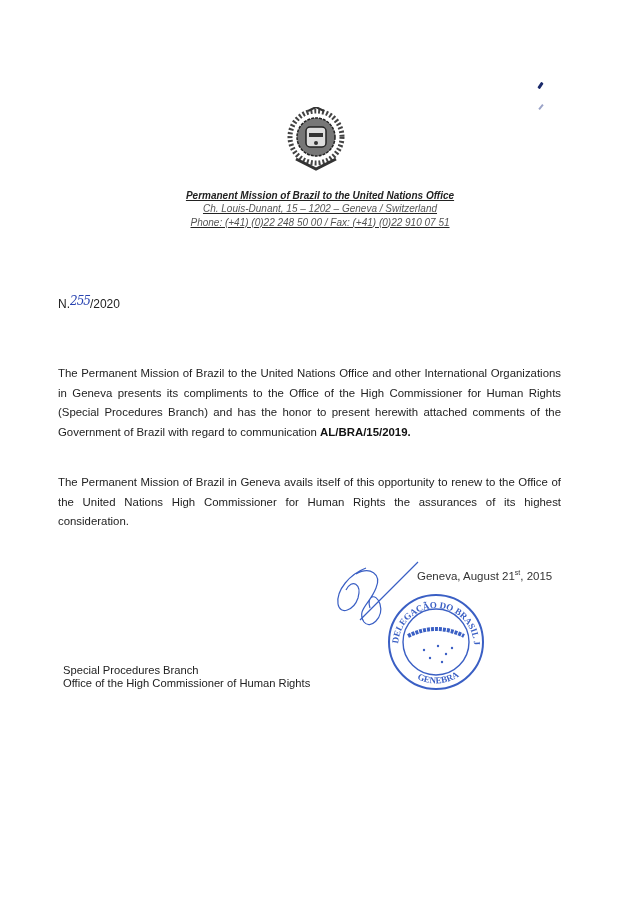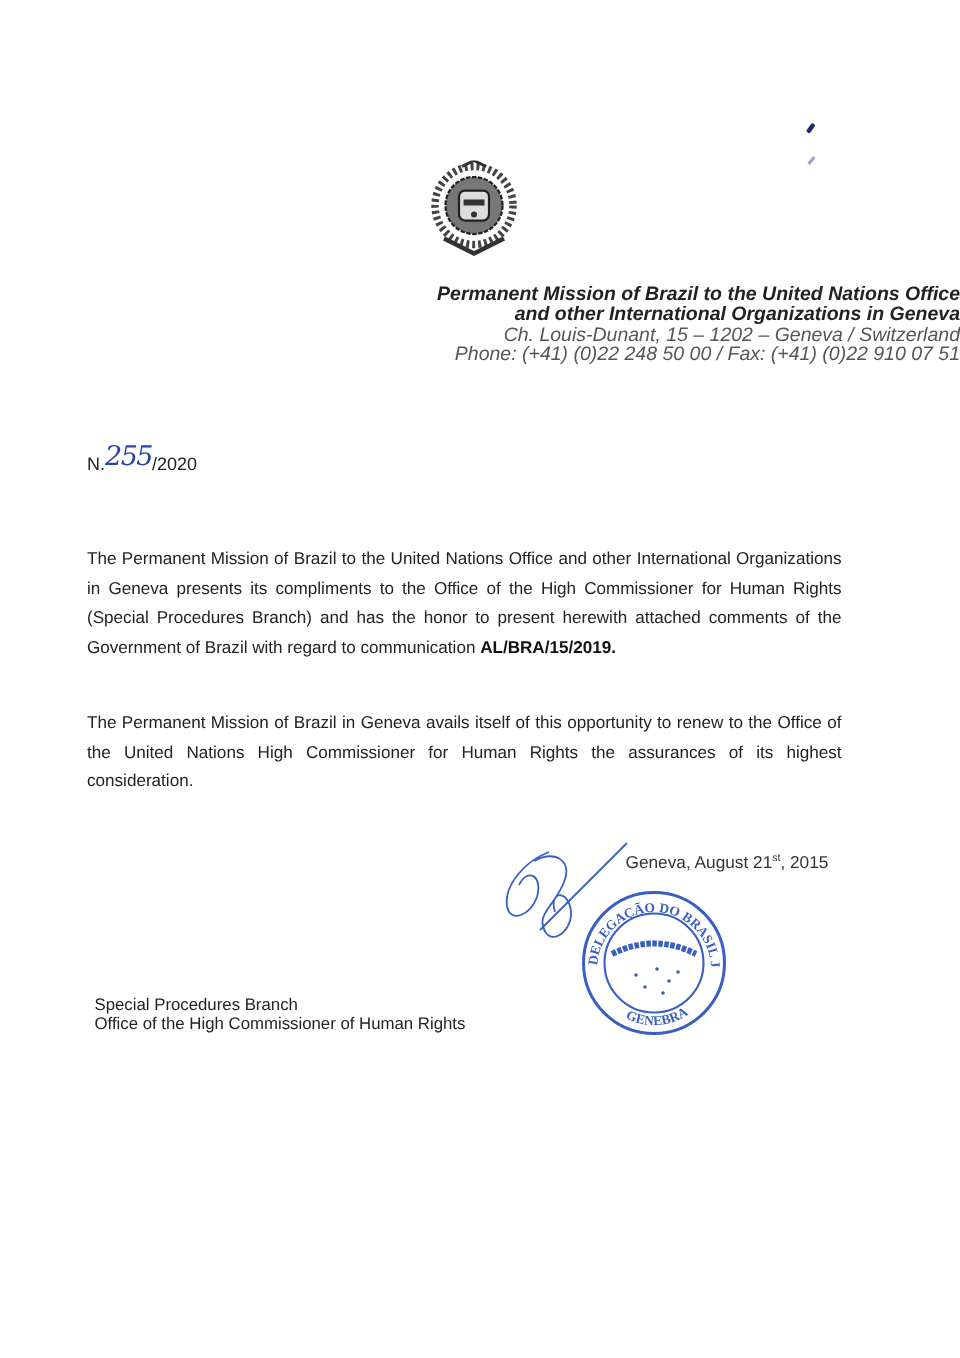--- a/index.html
+++ b/index.html
@@ -4,26 +4,26 @@
   <style>
     html, body { margin: 0; padding: 0; background: #ffffff; }
     body { width: 640px; height: 905px; position: relative; overflow: hidden;
            font-family: "Liberation Sans", sans-serif; color: #1a1a1a; }
     .page { position: absolute; left: 0; top: 0; width: 640px; height: 905px; background: #ffffff; }
     .mark1 { position: absolute; left: 539px; top: 82px; width: 3px; height: 7px; background: #1b2a6b;
              transform: rotate(35deg); border-radius: 1px; }
     .mark2 { position: absolute; left: 540px; top: 104px; width: 2px; height: 6px; background: #9aa3c8;
              transform: rotate(40deg); }
     .coat { position: absolute; left: 282px; top: 107px; width: 68px; height: 66px; }
-    .header { position: absolute; left: 0; width: 640px; top: 189px; text-align: right;
-              font-style: italic; font-size: 13px; line-height: 13.4px; color: #222; }
+    .header { position: absolute; left: 0; width: 640px; top: 189px; text-align: center;
+              font-style: italic; font-size: 10px; line-height: 13.4px; color: #222; text-decoration: underline; }
     .header .bold { font-weight: bold; }
     .header .light { color: #555; }
     .refno { position: absolute; left: 58px; top: 297px; font-size: 12px; color: #222; }
-    .refno .hand { color: #2742b0; font-style: italic; font-family: "DejaVu Serif", serif; font-size: 18px;
+    .refno .hand { color: #2742b0; font-style: italic; font-family: "DejaVu Serif", serif; font-size: 12px;
                    position: relative; top: -3px; letter-spacing: -1px; }
     .para { position: absolute; left: 58px; width: 503px; font-size: 11.4px; line-height: 19.6px;
             text-align: justify; color: #222; }
     .para1 { top: 364px; }
     .para2 { top: 473px; }
     .para b { font-weight: bold; color: #111; }
     .date { position: absolute; left: 417px; top: 569px; font-size: 11.5px; color: #333; }
     .date sup { font-size: 7px; }
     .signature { position: absolute; left: 330px; top: 560px; width: 90px; height: 75px; }
     .stamp { position: absolute; left: 386px; top: 592px; width: 100px; height: 100px; }
@@ -42,21 +42,20 @@
     <circle cx="34" cy="30" r="19" fill="#777" stroke="#222" stroke-width="1.5" stroke-dasharray="3 1"></circle>
     <rect x="24" y="20" width="20" height="20" rx="4" fill="#ddd" stroke="#222" stroke-width="1.5"></rect>
     <rect x="27" y="26" width="14" height="4" fill="#333"></rect>
     <circle cx="34" cy="36" r="2" fill="#333"></circle>
     <path d="M14 52 L34 62 L54 52" fill="none" stroke="#333" stroke-width="3"></path>
     <path d="M26 4 L34 0 L42 4" fill="none" stroke="#333" stroke-width="2"></path>
   </svg>
 
   <div class="header">
     <div class="bold">Permanent Mission of Brazil to the United Nations Office</div>
-    <div class="bold">and other International Organizations in Geneva</div>
     <div class="light">Ch. Louis-Dunant, 15 – 1202 – Geneva / Switzerland</div>
     <div class="light">Phone: (+41) (0)22 248 50 00 / Fax: (+41) (0)22 910 07 51</div>
   </div>
 
   <div class="refno">
     <span>N.</span><span class="hand">255</span><span>/2020</span>
   </div>
 
   <div class="para para1">
     <span>The Permanent Mission of Brazil to the United Nations Office and other International Organizations in Geneva presents its compliments to the Office of the High Commissioner for Human Rights (Special Procedures Branch) and has the honor to present herewith attached comments of the Government of Brazil with regard to communication </span><b>AL/BRA/15/2019.</b>

